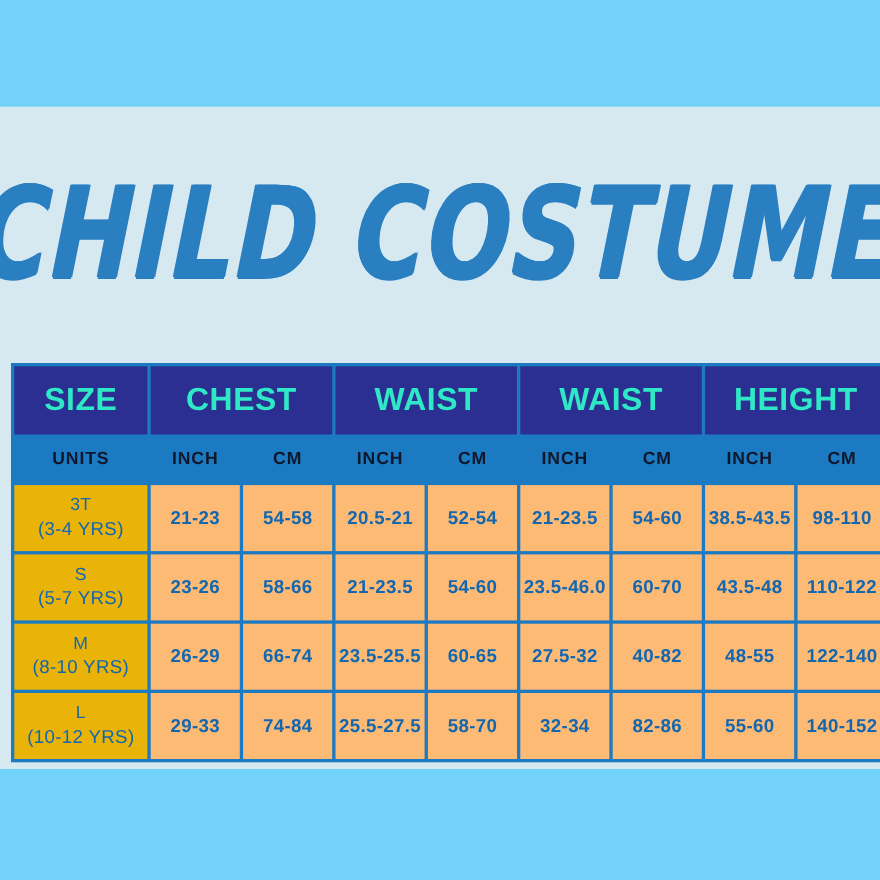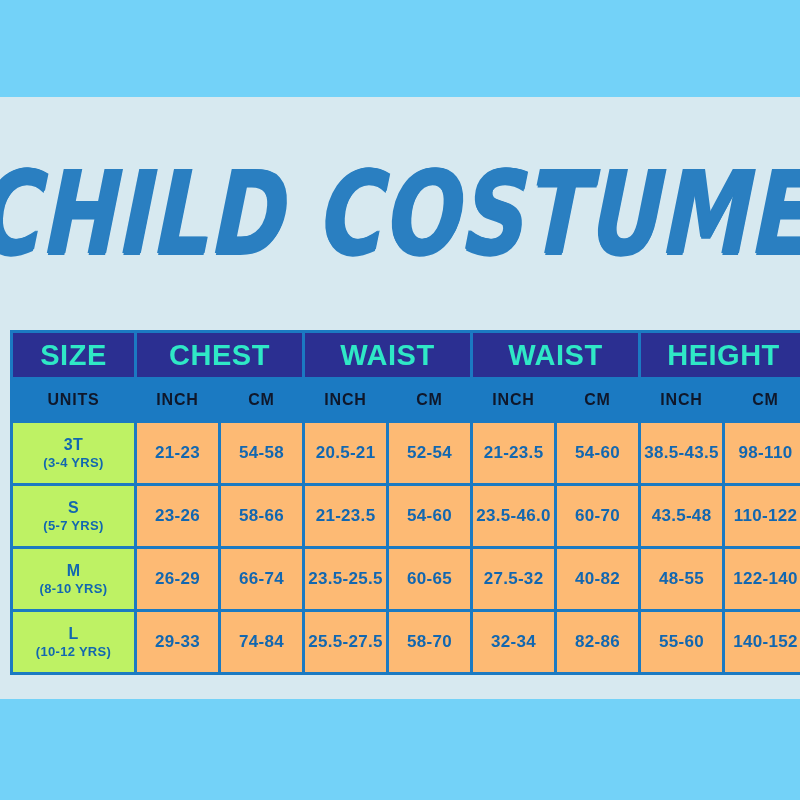--- a/index.html
+++ b/index.html
@@ -71,49 +71,49 @@
     padding: 0;
     text-align: center;
     vertical-align: middle;
   }
   .hdr-main {
     background: #2b2f91;
     color: #2fe8c6;
     font-size: 29px;
     font-weight: bold;
     letter-spacing: 0.5px;
-    height: 44px;
+    height: 62px;
   }
   .hdr-unit {
     background: #1b7ac2;
     color: #0f172a;
     font-size: 16px;
     font-weight: bold;
     letter-spacing: 0.8px;
     height: 40px;
   }
   .cell {
     background: #fdba74;
     color: #1267b0;
     font-size: 17px;
     font-weight: bold;
     height: 60px;
     letter-spacing: 0.3px;
   }
   .cell-size {
-    background: #bef264;
+    background: #eab308;
     color: #1267b0;
     font-size: 15px;
-    font-weight: bold;
+    font-weight: normal;
     height: 60px;
     line-height: 1.25;
     letter-spacing: 0.3px;
   }
   .cell-size .sz-label { display: block; font-size: 16px; }
-  .cell-size .sz-age { display: block; font-size: 13px; }
+  .cell-size .sz-age { display: block; font-size: 17px; }
 
   .col-size { width: 121px; }
   .col-num  { width: 81px; }
 </style>
 </head>
 <body>
 
 <div class="page">
 
   <div class="band band-top"></div>

